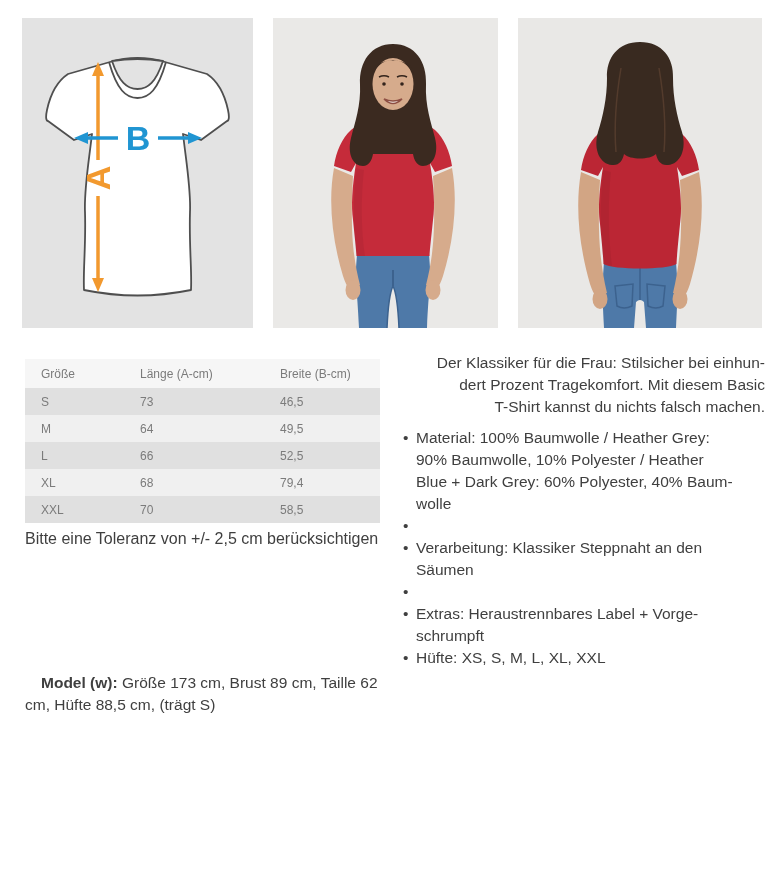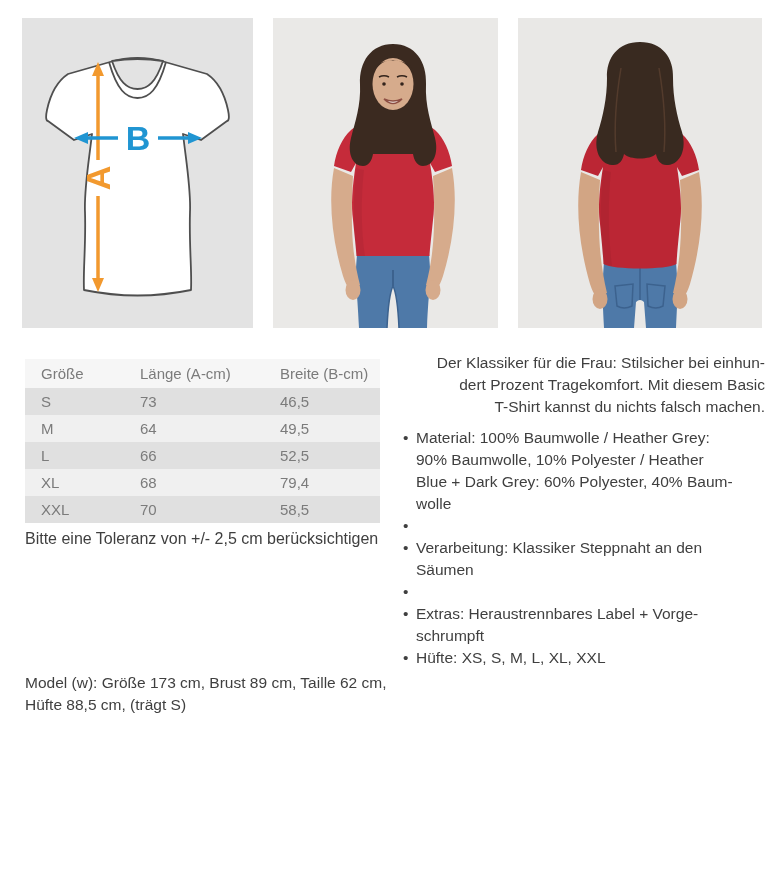--- a/index.html
+++ b/index.html
@@ -10,32 +10,32 @@
   }
   .abs{position:absolute;}
   svg{display:block;}
 
   
   .diagram{left:22px;top:18px;width:231px;height:310px;}
   .photo-front{left:273px;top:18px;width:225px;height:310px;}
   .photo-back{left:518px;top:18px;width:244px;height:310px;}
 
   
-  .size-table{left:25px;top:359px;width:355px;font-size:15px;color:#7B7B7B;}
+  .size-table{left:25px;top:359px;width:355px;font-size:12px;color:#7B7B7B;}
   .trow{display:flex;align-items:center;height:27px;padding-left:16px;box-sizing:border-box;}
   .trow.thead{height:29px;background:#F6F6F6;}
   .trow.r-dark{background:#E0E0E0;}
   .trow.r-light{background:#F0F0F0;}
   .tcell.c1{width:99px;}
   .tcell.c2{width:140px;}
   .tcell.c3{flex:1;}
 
   .tolerance{left:25px;top:528px;margin:0;font-size:16px;line-height:22px;}
   .model{left:25px;top:672px;width:370px;margin:0;font-size:15.5px;line-height:22px;}
-  .model strong{font-weight:400;}
+  .model strong{font-weight:700;margin-left:16px;}
 
   
   .desc{left:400px;top:352px;width:365px;font-size:15.5px;line-height:22px;}
   .intro{margin:0 0 9px 0;white-space:pre-line;text-align:right;}
   .bullets{list-style:none;margin:0;padding:0;}
   .bullets li{display:flex;}
   .marker{flex:0 0 16px;width:16px;padding-left:3px;box-sizing:border-box;}
   .btext{white-space:pre-line;}
 </style>
 </head>

